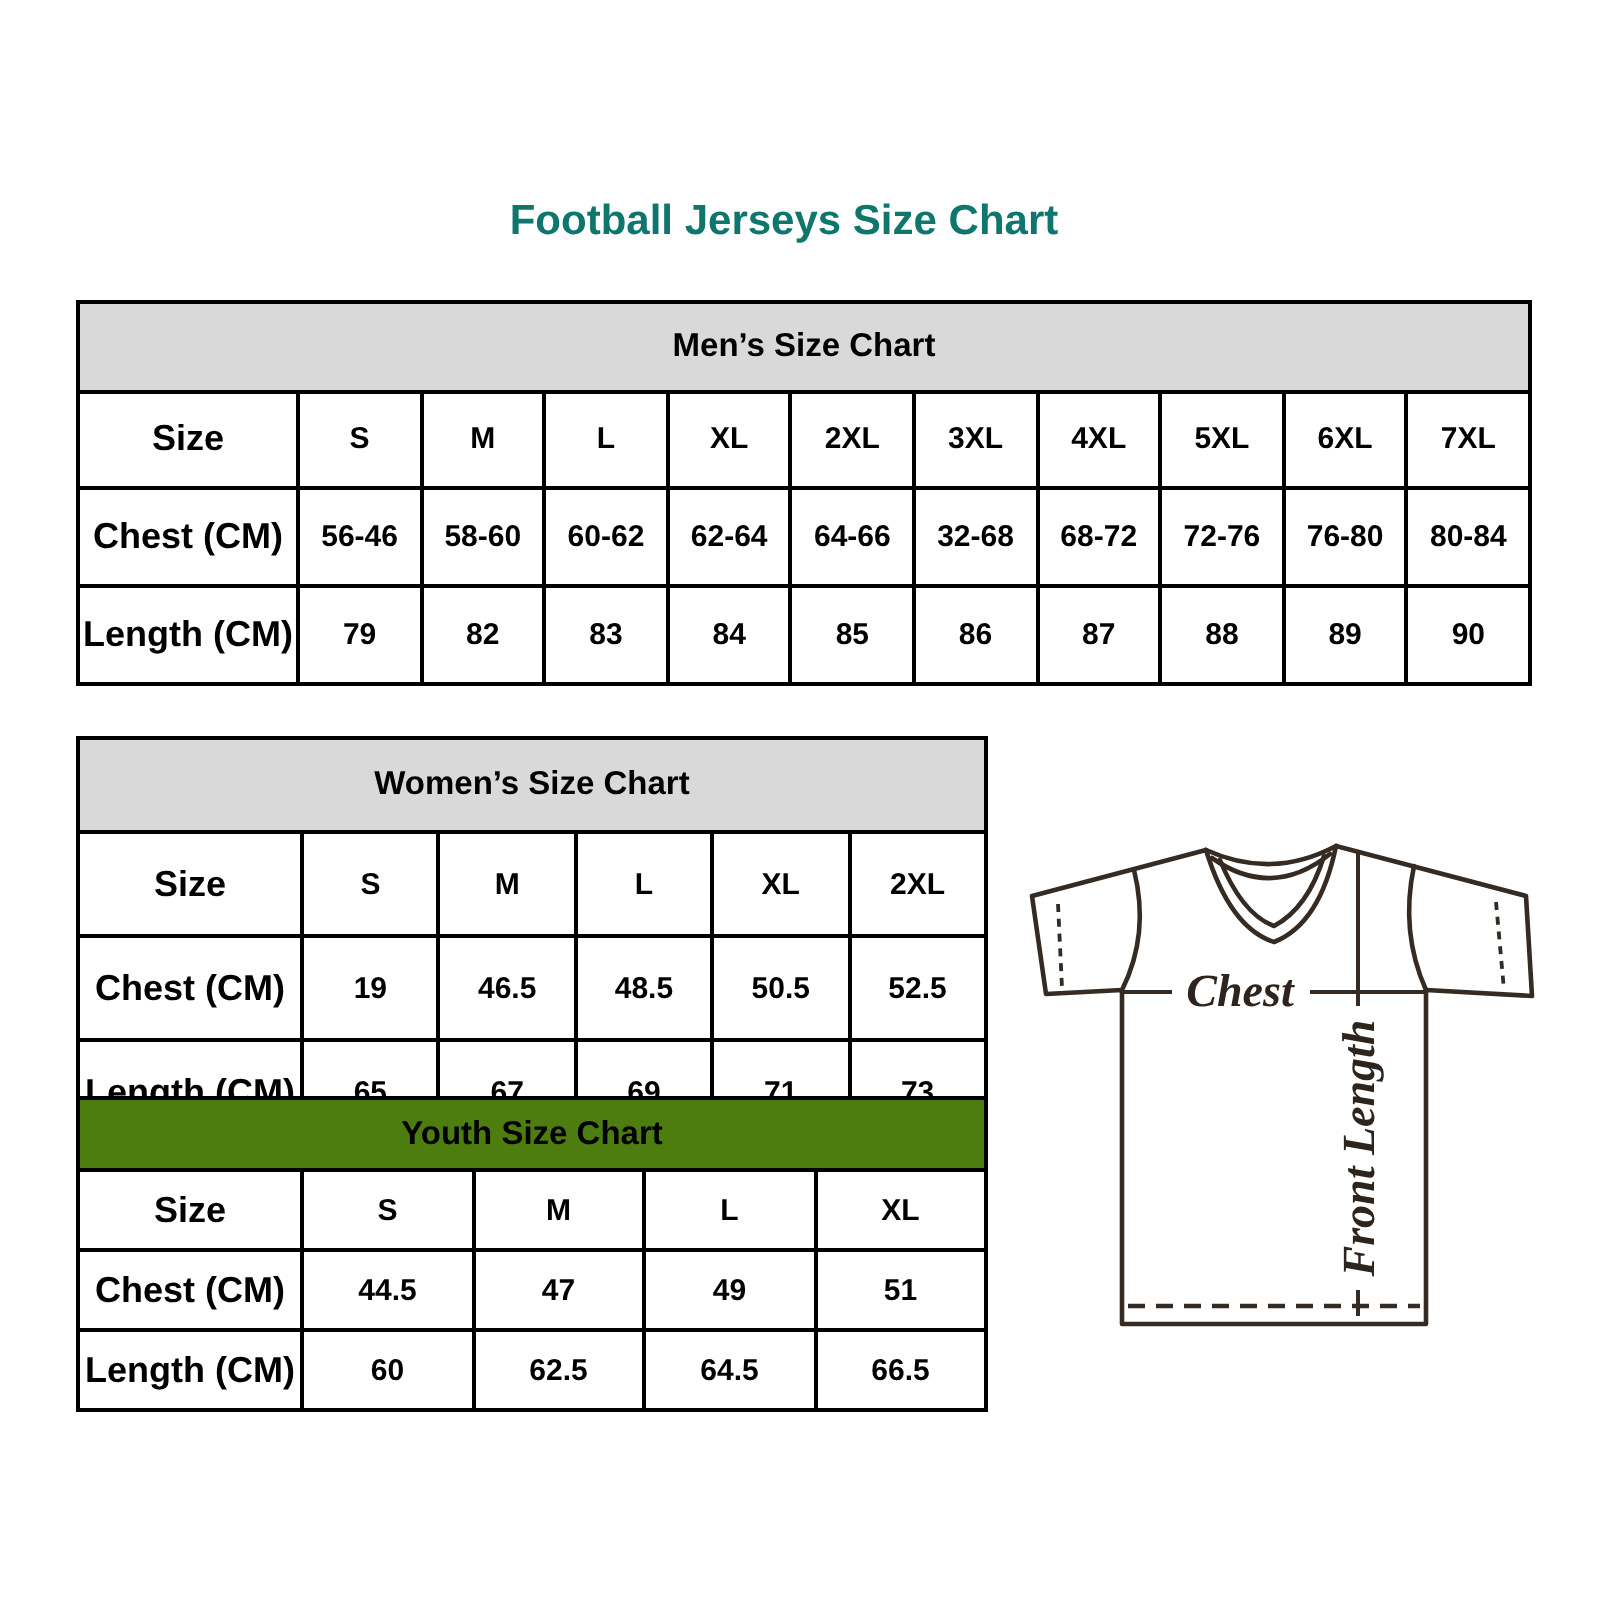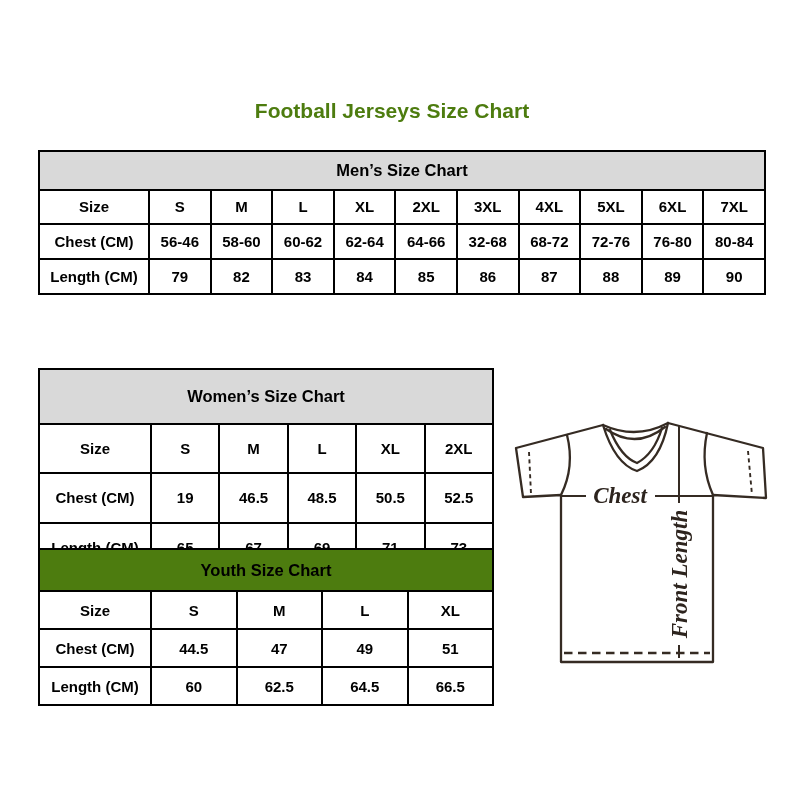--- a/index.html
+++ b/index.html
@@ -2,36 +2,36 @@
 <html><head>
 <meta charset="utf-8">
 <style>
   html,body{margin:0;padding:0;background:#ffffff;}
   .page{
     position:relative;width:800px;height:800px;background:#ffffff;overflow:hidden;
     font-family:"Liberation Sans",sans-serif;color:#000000;
   }
   .title{
     position:absolute;top:99px;left:0;width:784px;text-align:center;
-    font-size:21px;font-weight:bold;color:#4d7c0f;
+    font-size:21px;font-weight:bold;color:#0f766e;
   }
   .tbl-wrap{position:absolute;}
-  .tbl-men{left:38px;top:150px;width:728px;height:145px;}
+  .tbl-men{left:38px;top:150px;width:728px;height:193px;}
   .tbl-women{left:38px;top:368px;width:456px;height:205px;}
   .tbl-youth{left:38px;top:548px;width:456px;height:158px;}
   table.size-table{
     border-collapse:collapse;table-layout:fixed;width:100%;height:100%;
     border:2.5px solid #000000;
   }
   table.size-table th,table.size-table td{
     border:2px solid #000000;padding:0;text-align:center;vertical-align:middle;
     font-weight:bold;color:#000000;
   }
   th.tbl-title{font-size:16.5px;}
-  td.row-label{font-size:15px;}
+  td.row-label{font-size:18px;}
   td.size-val{font-size:15px;}
   .tbl-men .c-label{width:110px;}
   .tbl-women .c-label,.tbl-youth .c-label{width:112px;}
   .jersey-svg{position:absolute;left:496px;top:400px;}
   .jersey-line{fill:none;stroke:#352b23;stroke-width:2.3;stroke-linejoin:round;stroke-linecap:round;}
   .measure-line{fill:none;stroke:#352b23;stroke-width:2;}
   .dash-fine{fill:none;stroke:#352b23;stroke-width:1.9;stroke-dasharray:4 3.4;}
   .dash-hem{fill:none;stroke:#352b23;stroke-width:2.3;stroke-dasharray:8.5 5.5;}
   .jersey-label{
     font-family:"Liberation Serif",serif;font-style:italic;font-weight:bold;

